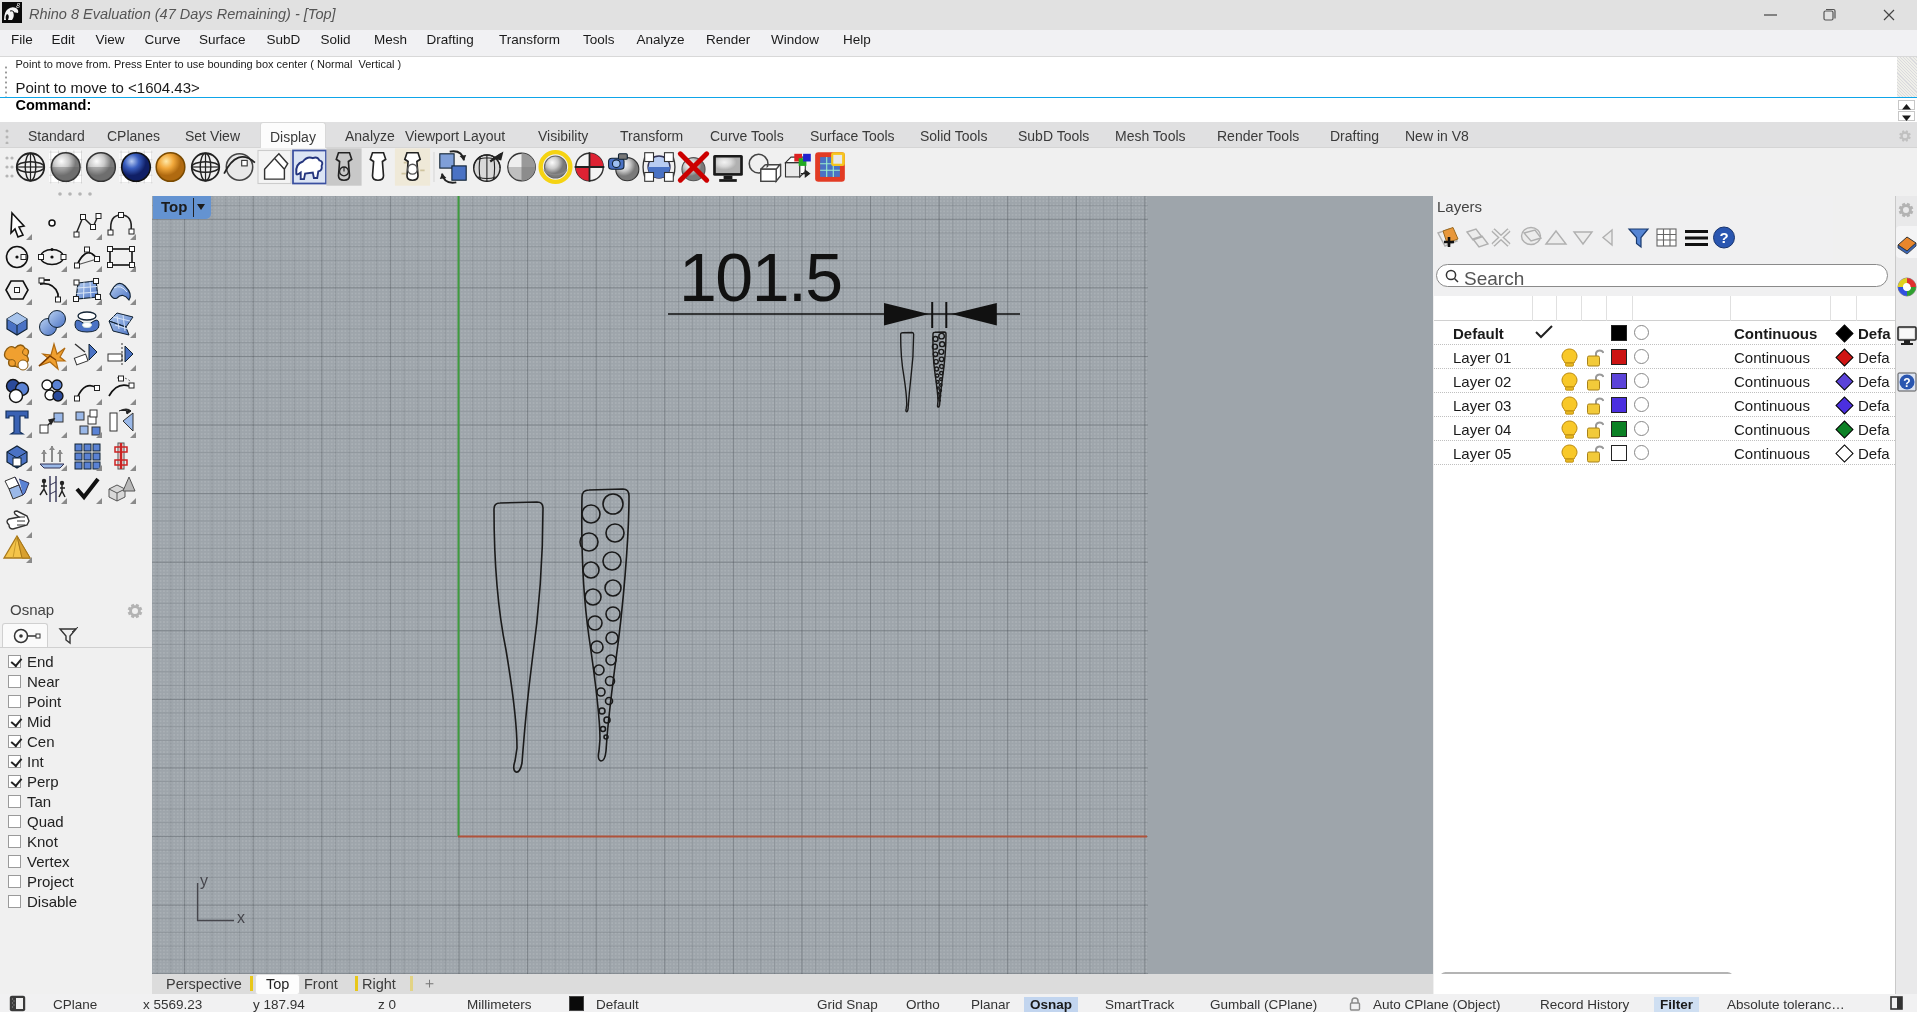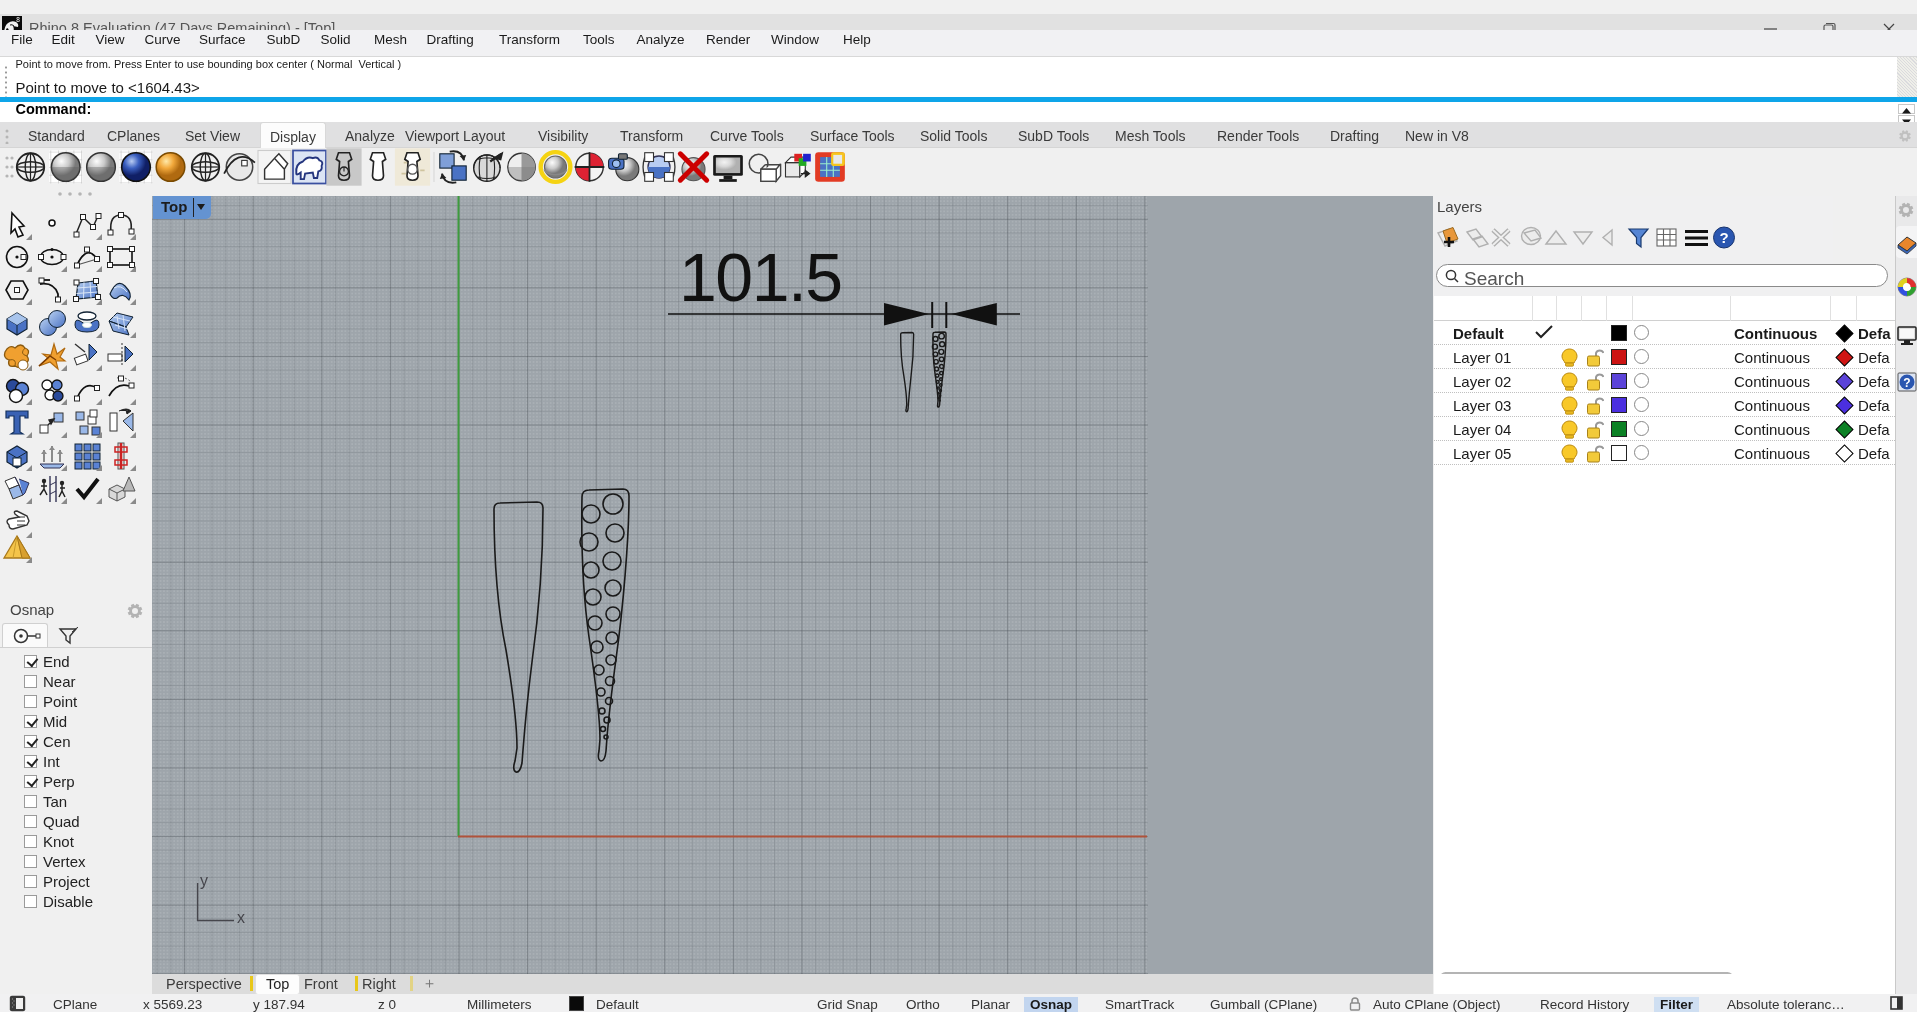--- a/index.html
+++ b/index.html
@@ -1,40 +1,40 @@
 <!DOCTYPE html>
 <html><head>
 <meta charset="utf-8">
 <style>
 * { margin:0; padding:0; box-sizing:border-box; }
 html,body { width:1917px; height:1012px; overflow:hidden; }
 body { font-family:"Liberation Sans", sans-serif; position:relative; background:#f0f0f0; }
-#titlebar { position:absolute; left:0; top:14px; width:1917px; height:30px; background:#e1e1e1; }
+#titlebar { position:absolute; left:0; top:0; width:1917px; height:30px; background:#e1e1e1;font-style:italic; }
 #titlebar .ttl { position:absolute; left:29px; top:6px; font-size:14.5px; color:#555; }
 #rhlogo { position:absolute; }
 #titlebar svg.wb { position:absolute; }
 #menubar { position:absolute; left:0; top:30px; width:1917px; height:26px; background:#f1f1f3; }
 #menubar span { position:absolute; top:2px; font-size:13.5px; color:#1a1a1a; }
 #cmd { position:absolute; left:0; top:56px; width:1917px; height:66px; background:#ffffff; border-top:1px solid #d8d8d8; }
 #cmd .grip { position:absolute; left:4px; top:8px; width:4px; height:50px;
   background-image:radial-gradient(circle, #9a9a9a 1px, transparent 1.2px); background-size:4px 5px; }
 #cmd .l1 { position:absolute; left:15.5px; top:1px; font-size:11px; color:#1a1a1a; }
 #cmd .l2 { position:absolute; left:15.5px; top:21.5px; font-size:15px; color:#1a1a1a; }
 #cmd .hatch { position:absolute; right:0; top:0; width:20px; height:41px; background:#efefe9;
   background-image:repeating-linear-gradient(45deg, rgba(170,170,195,.30) 0 0.8px, transparent 0.8px 2.2px); }
-#cmdline { position:absolute; left:0; top:97px; width:1917px; height:39px; background:#fff; border-top:5px solid #0ea5e9; }
+#cmdline { position:absolute; left:0; top:97px; width:1917px; height:39px; background:#fff; border-top:1px solid #0ea5e9; }
 #cmdline .ct { position:absolute; left:15.5px; top:-1.5px; font-size:14.5px; font-weight:bold; color:#000; }
 .spin { position:absolute; right:2px; width:17px; height:10px; background:#fff; border:1px solid #c7c7c7; font-size:6px; text-align:center; color:#111; }
 #tabrow { position:absolute; left:0; top:122px; width:1917px; height:26px; background:#e0e0e1; border-bottom:1px solid #d5d5d5;}
 #tabrow span { position:absolute; top:5.5px; font-size:14px; color:#3a3a3a; }
 #tabrow .active { background:#fcfcfc; border:1px solid #d8d8d8; border-bottom:none; border-radius:3px 3px 0 0; top:0; height:26px; padding:5.5px 9px 0 9px; }
 #iconrow { position:absolute; left:0; top:148px; width:1917px; height:38px; background:#f0f0f0; }
 #sidebar { position:absolute; left:0; top:186px; width:152px; height:788px; background:#f0f0f0; }
 #osnap { position:absolute; left:0; top:415px; width:152px; height:51px; }
-#oslist { position:absolute; left:0; top:466px; width:136px;margin-left:16px; }
+#oslist { position:absolute; left:0; top:466px; width:136px; }
 .osrow { position:relative; height:20px; }
 .cb { position:absolute; left:8px; top:2.5px; width:13px; height:13px; background:#fff; border:1px solid #9a9a9a; }
 .cb.c::after { content:""; position:absolute; left:3.5px; top:0.5px; width:4.5px; height:8px; border-right:2.2px solid #222; border-bottom:2.2px solid #222; transform:rotate(40deg); }
 .ol { position:absolute; left:27px; top:1px; font-size:15px; color:#222; }
 #viewport { position:absolute; left:152px; top:196px; width:1281px; height:778px; background-color:#9ea5ab; }
 #gridarea { position:absolute; left:0; top:0; width:996px; height:778px;
   background-color:#9ea5ab;
   background-image:
     linear-gradient(rgba(40,46,52,.19) 1px, transparent 1px),
     linear-gradient(90deg, rgba(40,46,52,.19) 1px, transparent 1px),

